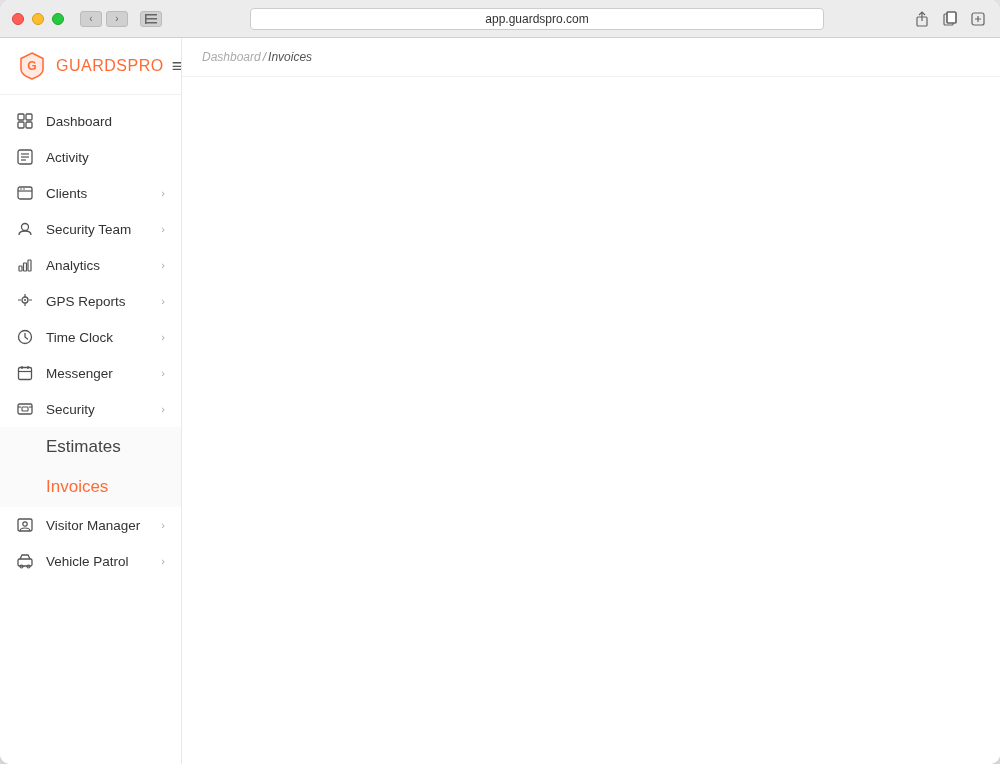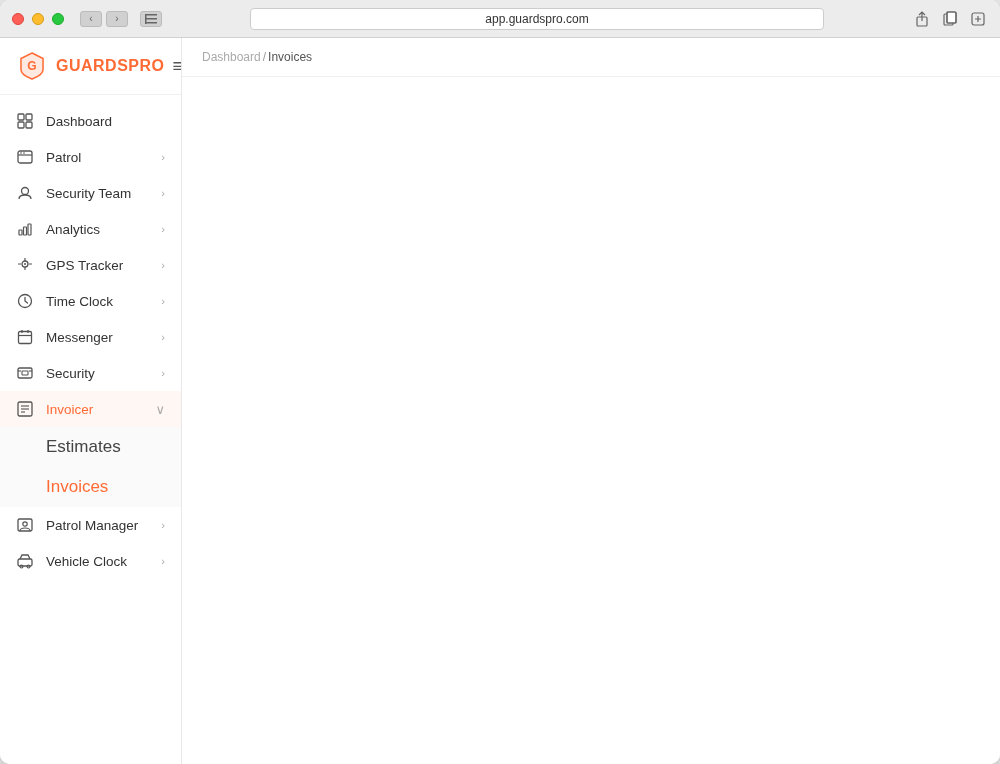--- a/index.html
+++ b/index.html
@@ -24,41 +24,41 @@
     .browser-actions { display: flex; gap: 8px; margin-left: auto; }
     .browser-action-btn { width: 20px; height: 20px; display: flex; align-items: center; justify-content: center; color: #666; font-size: 14px; }
 
     .browser-content { display: flex; flex: 1; overflow: hidden; }
 
     
     .sidebar { width: 182px; background: white; border-right: 1px solid #e8e8e8; display: flex; flex-direction: column; overflow-y: auto; flex-shrink: 0; }
 
     .logo-area { display: flex; align-items: center; padding: 12px 16px; gap: 8px; border-bottom: 1px solid #f0f0f0; }
     .logo-icon { width: 32px; height: 32px; }
-    .logo-text { font-size: 16px; font-weight: 700; color: #333; letter-spacing: 0.5px; }
+    .logo-text { font-size: 16px; font-weight: 400; color: #333; letter-spacing: 0.5px; }
     .logo-text span { color: #ff6b35; }
     .hamburger-btn { margin-left: auto; cursor: pointer; color: #555; font-size: 18px; }
 
     .nav-menu { flex: 1; padding: 8px 0; }
 
     .nav-item { display: flex; align-items: center; padding: 9px 16px; cursor: pointer; color: #333; font-size: 13.5px; gap: 12px; position: relative; transition: background 0.1s; }
     .nav-item.active { background: #fff7f4; }
     .nav-item.active > .nav-label { color: #ff6b35; }
 
     .nav-icon { width: 18px; height: 18px; display: flex; align-items: center; justify-content: center; color: #555; flex-shrink: 0; }
     .nav-label { flex: 1; }
     .nav-chevron { font-size: 11px; color: #aaa; margin-left: auto; }
 
     
     .sub-menu { background: #fafafa; }
     .sub-item { display: flex; align-items: center; padding: 10px 16px 10px 46px; cursor: pointer; font-size: 17px; color: #444; }
     .sub-item.active { color: #ff6b35; }
 
     
-    .main-content { flex: 1; background: white; overflow: auto; }
+    .main-content { flex: 1; background: white; overflow: auto; font-style: italic; }
 
     .breadcrumb { padding: 12px 20px; font-size: 12px; color: #999; border-bottom: 1px solid #f0f0f0; }
     .breadcrumb a { color: #aaa; text-decoration: none; }
     .breadcrumb .separator { margin: 0 2px; }
     .breadcrumb .current { color: #555; }
 
     
     .sidebar::-webkit-scrollbar { width: 4px; }
     .sidebar::-webkit-scrollbar-track { background: transparent; }
     .sidebar::-webkit-scrollbar-thumb { background: #ddd; border-radius: 2px; }
@@ -135,31 +135,42 @@
             <svg width="16" height="16" viewBox="0 0 16 16" fill="none">
               <rect x="1" y="1" width="6" height="6" rx="1" stroke="#555" stroke-width="1.3"></rect>
               <rect x="9" y="1" width="6" height="6" rx="1" stroke="#555" stroke-width="1.3"></rect>
               <rect x="1" y="9" width="6" height="6" rx="1" stroke="#555" stroke-width="1.3"></rect>
               <rect x="9" y="9" width="6" height="6" rx="1" stroke="#555" stroke-width="1.3"></rect>
             </svg>
           </div>
           <span class="nav-label">Dashboard</span>
         </div>
 
+        <div class="nav-item">
+          <div class="nav-icon">
+            <svg width="16" height="16" viewBox="0 0 16 16" fill="none">
+              <rect x="1" y="1" width="14" height="14" rx="2" stroke="#555" stroke-width="1.3"></rect>
+              <line x1="4" y1="5" x2="12" y2="5" stroke="#555" stroke-width="1.2"></line>
+              <line x1="4" y1="8" x2="12" y2="8" stroke="#555" stroke-width="1.2"></line>
+              <line x1="4" y1="11" x2="9" y2="11" stroke="#555" stroke-width="1.2"></line>
+            </svg>
+          </div>
+          <span class="nav-label">Activity</span>
+        </div>
 
         <div class="nav-item">
           <div class="nav-icon">
             <svg width="16" height="16" viewBox="0 0 16 16" fill="none">
               <rect x="1" y="2" width="14" height="12" rx="2" stroke="#555" stroke-width="1.3"></rect>
               <line x1="1" y1="6" x2="15" y2="6" stroke="#555" stroke-width="1.2"></line>
               <circle cx="4" cy="4" r="0.8" fill="#555"></circle>
               <circle cx="7" cy="4" r="0.8" fill="#555"></circle>
             </svg>
           </div>
-          <span class="nav-label">Patrol</span>
+          <span class="nav-label">Clients</span>
           <span class="nav-chevron">›</span>
         </div>
 
         <div class="nav-item">
           <div class="nav-icon">
             <svg width="16" height="16" viewBox="0 0 16 16" fill="none">
               <circle cx="8" cy="6" r="3.5" stroke="#555" stroke-width="1.3"></circle>
               <path d="M2 14 Q2 10 8 10 Q14 10 14 14" stroke="#555" stroke-width="1.3" fill="none"></path>
             </svg>
           </div>
@@ -180,21 +191,21 @@
         </div>
 
         <div class="nav-item">
           <div class="nav-icon">
             <svg width="16" height="16" viewBox="0 0 16 16" fill="none">
               <circle cx="8" cy="7" r="3" stroke="#555" stroke-width="1.3"></circle>
               <circle cx="8" cy="7" r="1" fill="#555"></circle>
               <path d="M8 4 L8 1 M8 13 L8 10 M4 7 L1 7 M15 7 L12 7" stroke="#555" stroke-width="1.2"></path>
             </svg>
           </div>
-          <span class="nav-label">GPS Tracker</span>
+          <span class="nav-label">GPS Reports</span>
           <span class="nav-chevron">›</span>
         </div>
 
 
         <div class="nav-item">
           <div class="nav-icon">
             <svg width="16" height="16" viewBox="0 0 16 16" fill="none">
               <circle cx="8" cy="8" r="6.5" stroke="#555" stroke-width="1.3"></circle>
               <path d="M8 4.5 L8 8 L10.5 10" stroke="#555" stroke-width="1.3" stroke-linecap="round"></path>
             </svg>
@@ -223,65 +234,53 @@
               <rect x="1" y="3" width="14" height="10" rx="1.5" stroke="#555" stroke-width="1.3"></rect>
               <rect x="5" y="6" width="6" height="4" rx="0.5" stroke="#555" stroke-width="1.1"></rect>
               <line x1="1" y1="6" x2="4" y2="6" stroke="#555" stroke-width="1.1"></line>
               <line x1="12" y1="6" x2="15" y2="6" stroke="#555" stroke-width="1.1"></line>
             </svg>
           </div>
           <span class="nav-label">Security</span>
           <span class="nav-chevron">›</span>
         </div>
 
-        <div class="nav-item active">
-          <div class="nav-icon">
-            <svg width="16" height="16" viewBox="0 0 16 16" fill="none">
-              <rect x="1" y="1" width="14" height="14" rx="1.5" stroke="#555" stroke-width="1.3"></rect>
-              <line x1="4" y1="5" x2="12" y2="5" stroke="#555" stroke-width="1.1"></line>
-              <line x1="4" y1="8" x2="12" y2="8" stroke="#555" stroke-width="1.1"></line>
-              <line x1="4" y1="11" x2="8" y2="11" stroke="#555" stroke-width="1.1"></line>
-            </svg>
-          </div>
-          <span class="nav-label">Invoicer</span>
-          <span class="nav-chevron" style="font-size:13px;">∨</span>
-        </div>
 
         <div class="sub-menu">
           <div class="sub-item">
             <span>Estimates</span>
           </div>
           <div class="sub-item active">
             <span>Invoices</span>
           </div>
         </div>
 
 
         <div class="nav-item">
           <div class="nav-icon">
             <svg width="16" height="16" viewBox="0 0 16 16" fill="none">
               <rect x="1" y="2" width="14" height="12" rx="1.5" stroke="#555" stroke-width="1.3"></rect>
               <circle cx="8" cy="7" r="2.2" stroke="#555" stroke-width="1.2"></circle>
               <path d="M3 14 Q3 11 8 11 Q13 11 13 14" stroke="#555" stroke-width="1.2" fill="none"></path>
             </svg>
           </div>
-          <span class="nav-label">Patrol Manager</span>
+          <span class="nav-label">Visitor Manager</span>
           <span class="nav-chevron">›</span>
         </div>
 
         <div class="nav-item">
           <div class="nav-icon">
             <svg width="16" height="16" viewBox="0 0 16 16" fill="none">
               <rect x="1" y="6" width="14" height="7" rx="1.5" stroke="#555" stroke-width="1.3"></rect>
               <path d="M3 6 L5 2 L11 2 L13 6" stroke="#555" stroke-width="1.3" fill="none"></path>
               <circle cx="4.5" cy="13.5" r="1.5" stroke="#555" stroke-width="1.1"></circle>
               <circle cx="11.5" cy="13.5" r="1.5" stroke="#555" stroke-width="1.1"></circle>
             </svg>
           </div>
-          <span class="nav-label">Vehicle Clock</span>
+          <span class="nav-label">Vehicle Patrol</span>
           <span class="nav-chevron">›</span>
         </div>
 
       </div>
     </div>
 
     <div class="main-content">
       <div class="breadcrumb">
         <a>Dashboard</a><span class="separator">/</span><span class="current">Invoices</span>
       </div>

